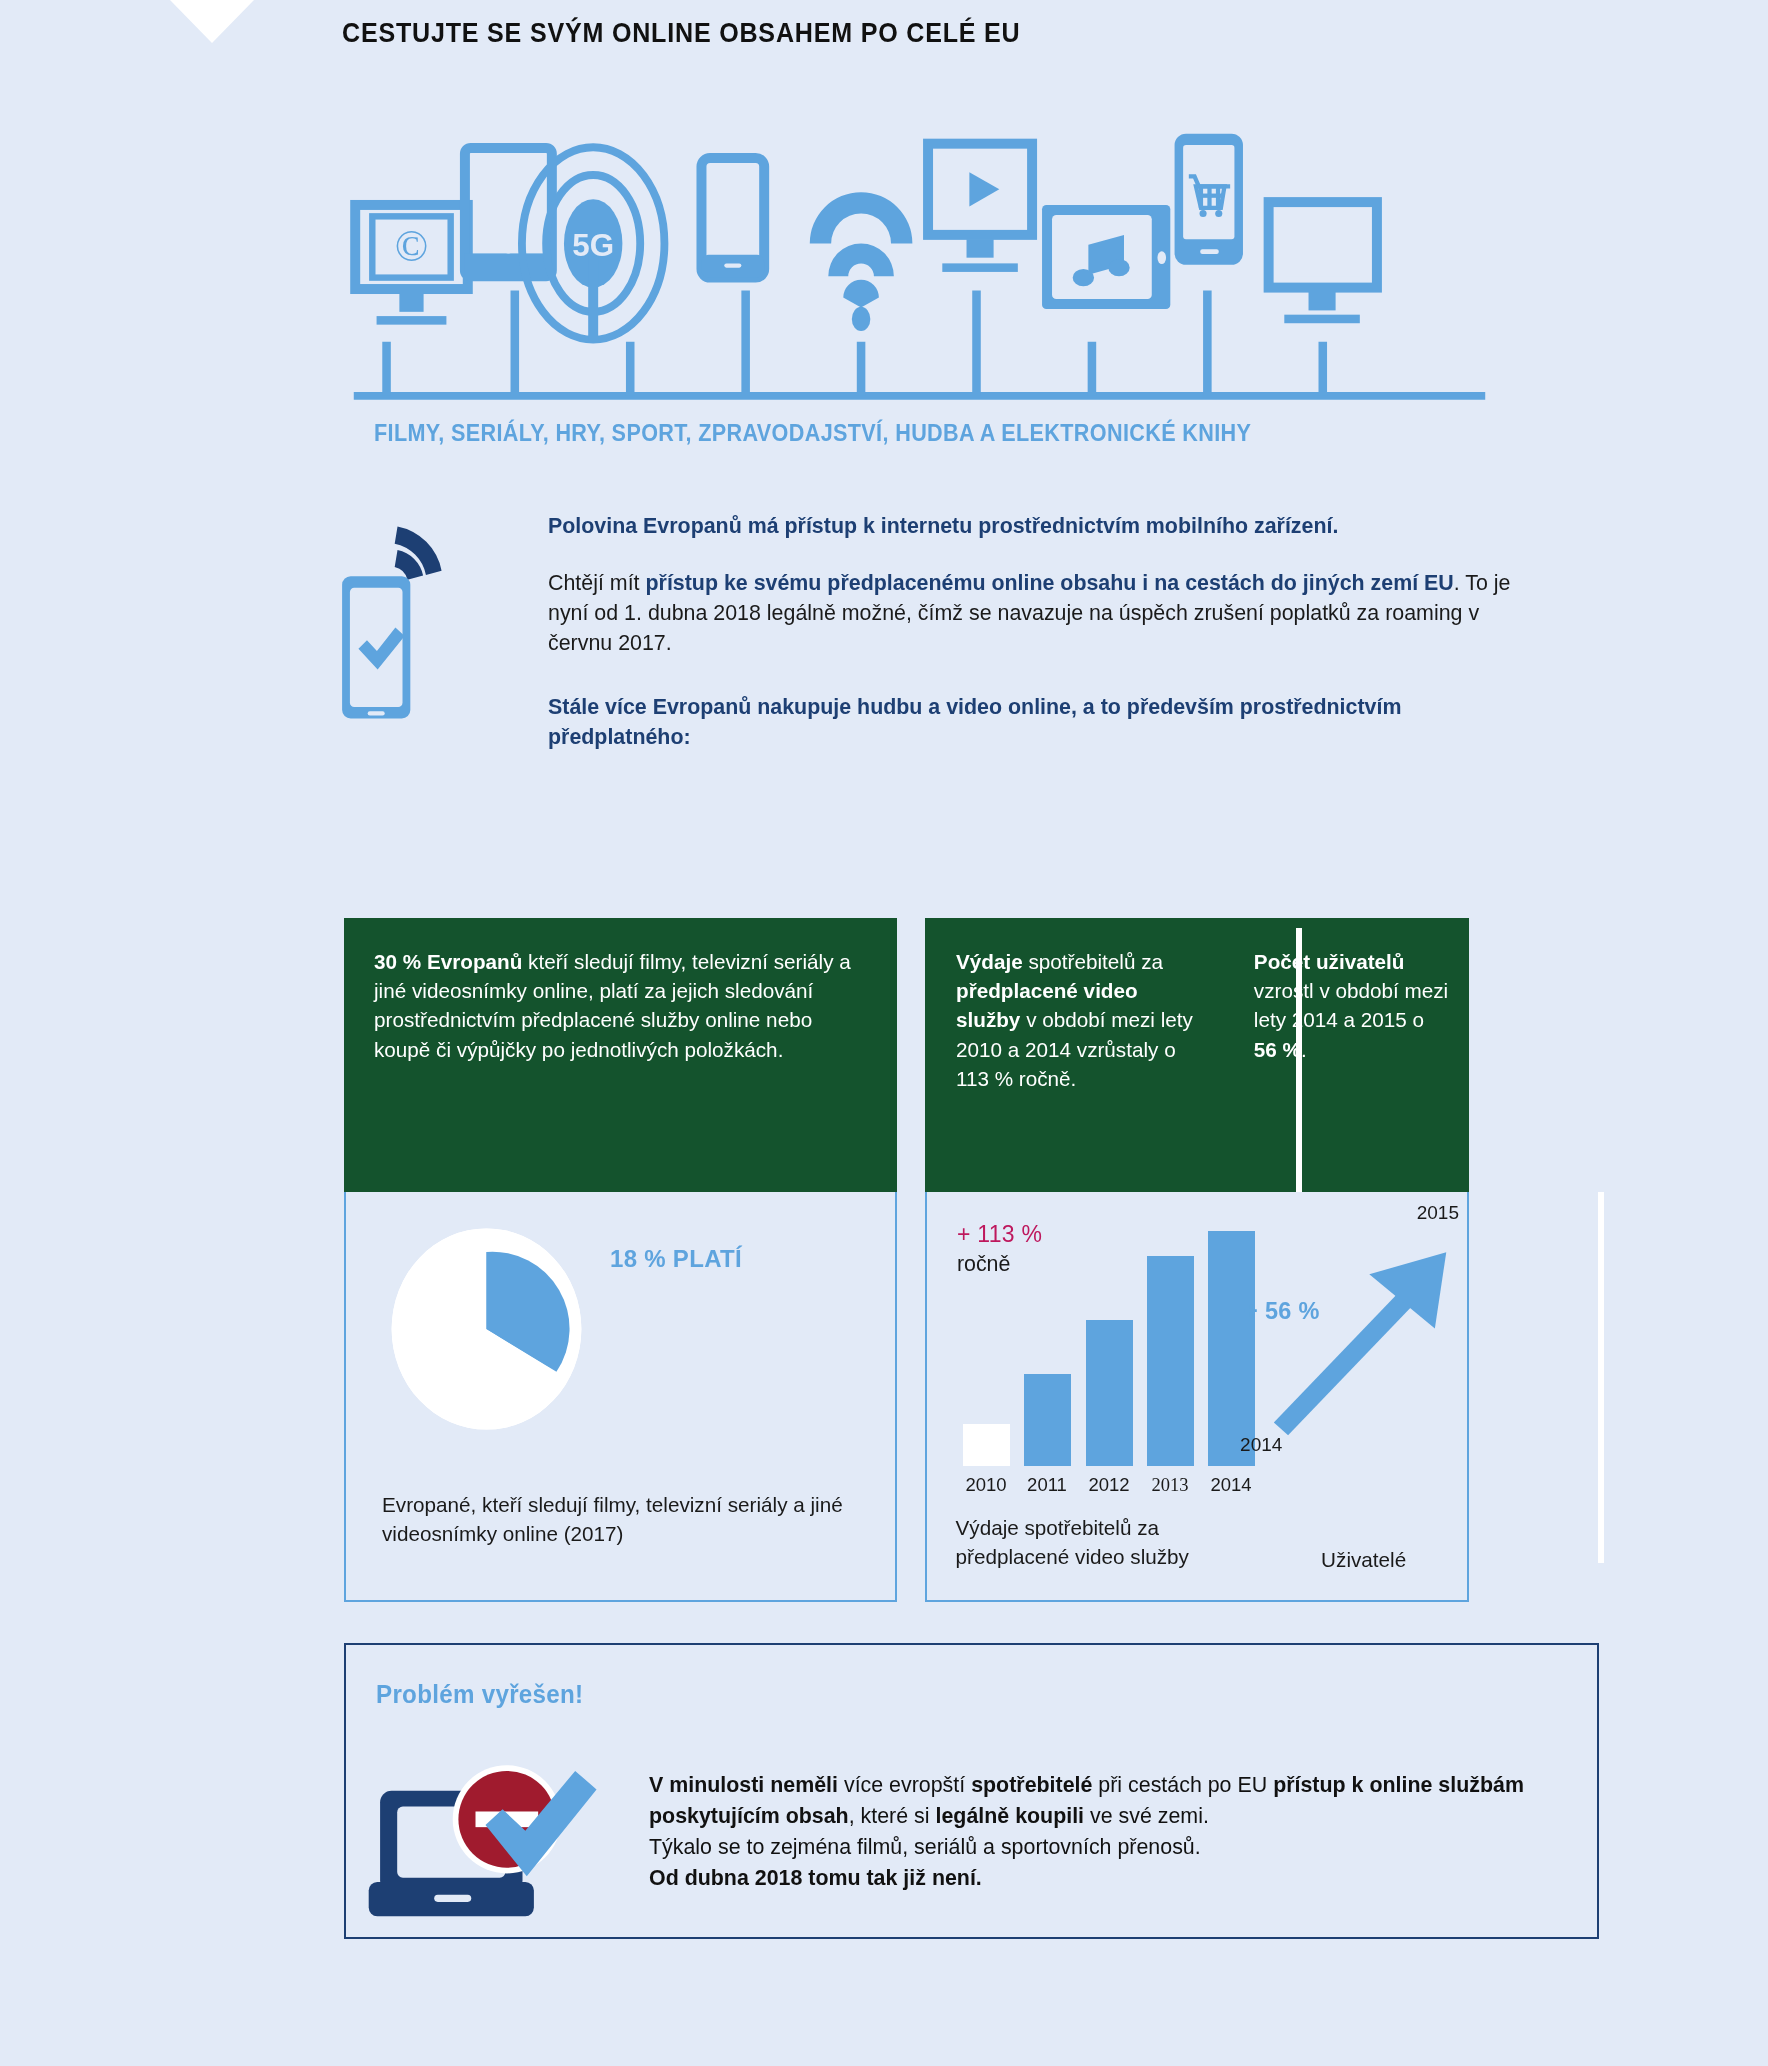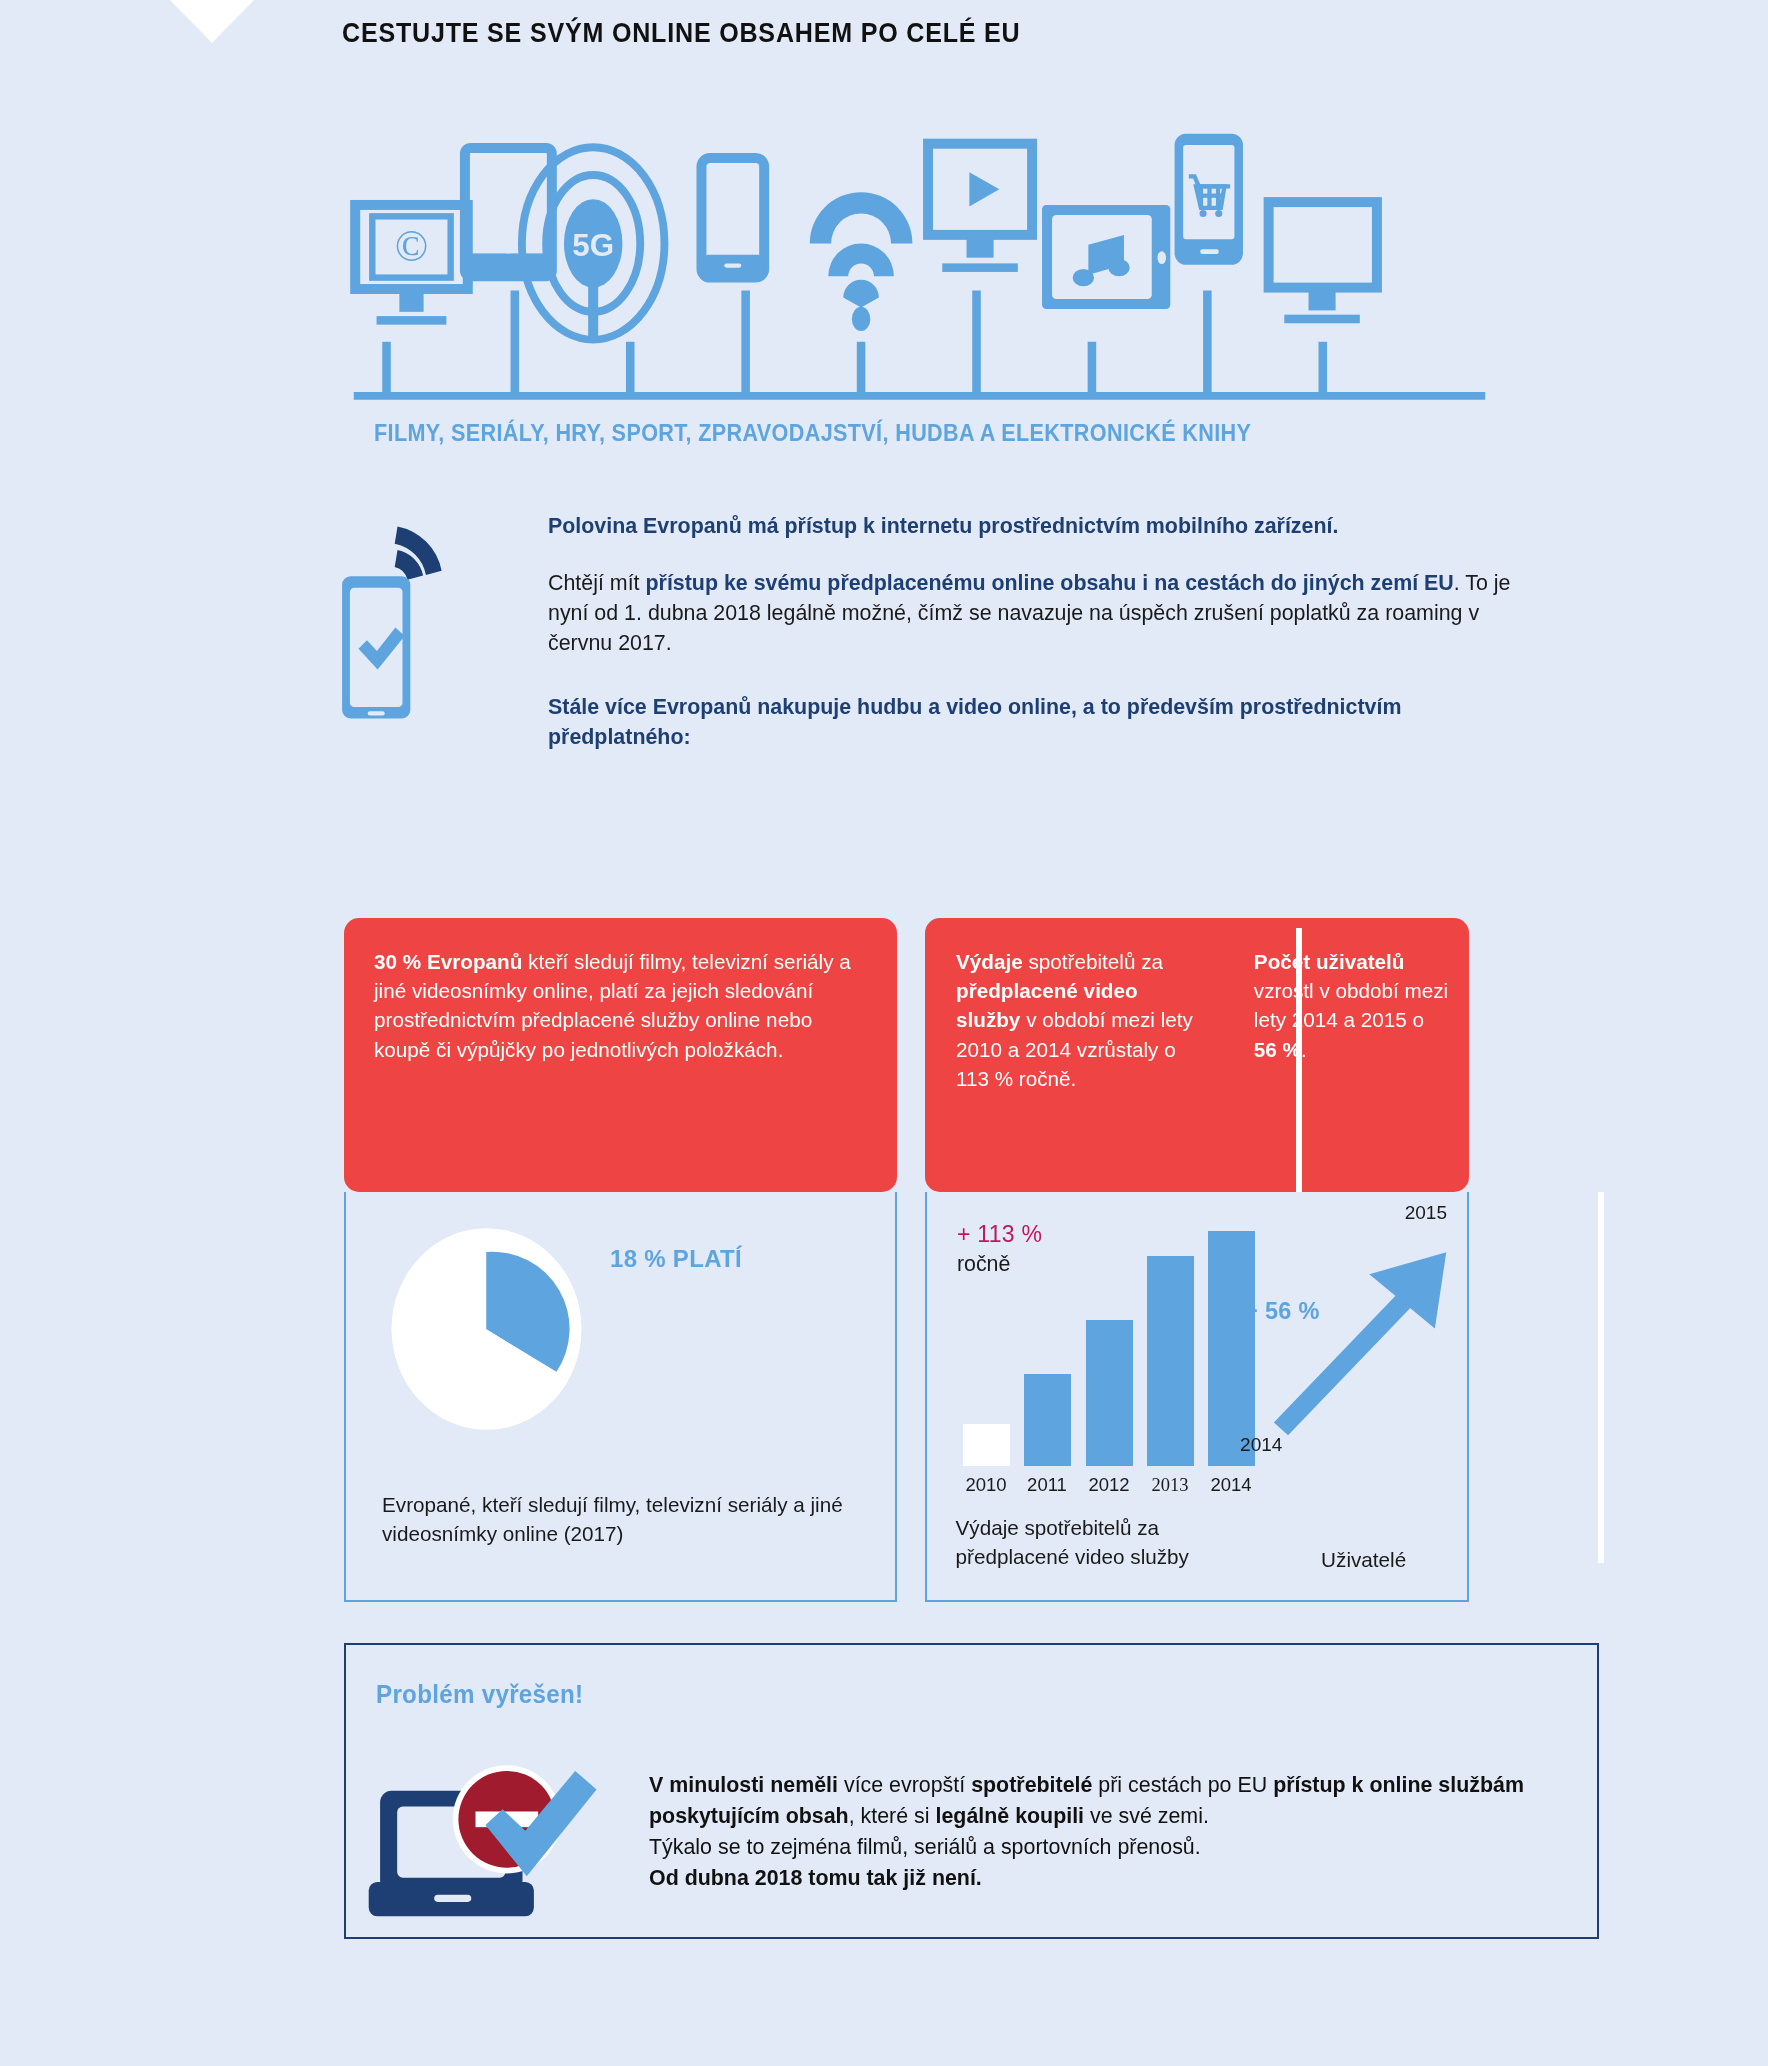--- a/index.html
+++ b/index.html
@@ -51,23 +51,22 @@
   .intro .gap1 { margin-top:27px; }
   .intro .gap2 { margin-top:34px; }
 
   
   .cards { position:absolute; left:344px; top:918px; width:1255px; height:684px; }
 
   .card-left  { position:absolute; left:0;    top:0; width:553px;  height:684px; }
   .card-right { position:absolute; left:581px; top:0; width:544px;  height:684px; }
 
   .card-head {
-    background:#ef4444; color:#ffffff;
+    background:#14532d; color:#ffffff;
     padding:28.5px 30px 24px 30px;
-    border-radius:15px;
   }
   .card-head p { font-size:20.7px; line-height:1.42; }
   .card-head b { font-weight:bold; }
 
   .card-body {
     background:#e2eaf7;
     border:2.1px solid #5ea4de; border-top:none;
     position:relative;
   }
 
@@ -127,21 +126,21 @@
   }
   .bar-caption {
     position:absolute; left:28.5px; top:322px; width:321px;
     font-size:20.7px; line-height:1.40; color:#1a1a1a;
   }
 
   
   .arrowbox { position:absolute; left:21.4px; top:21.4px; width:264px; height:285px; }
   .arrowbox svg { width:100%; height:100%; display:block; }
   .arr-year-top {
-    position:absolute; right:20px; top:10px; font-size:19px; color:#1a1a1a;margin-left:28px;
+    position:absolute; right:8px; top:10px; font-size:19px; color:#1a1a1a;margin-left:28px;
   }
   .arr-year-bot {
     position:absolute; left:13px; top:242px; font-size:19px; color:#1a1a1a;
   }
   .arr-pct {
     position:absolute; left:17px; top:106px;
     font-size:23.5px; font-weight:bold; color:#5ea4de; letter-spacing:0.3px;
   }
   .arr-caption {
     position:absolute; left:94px; top:356px;

